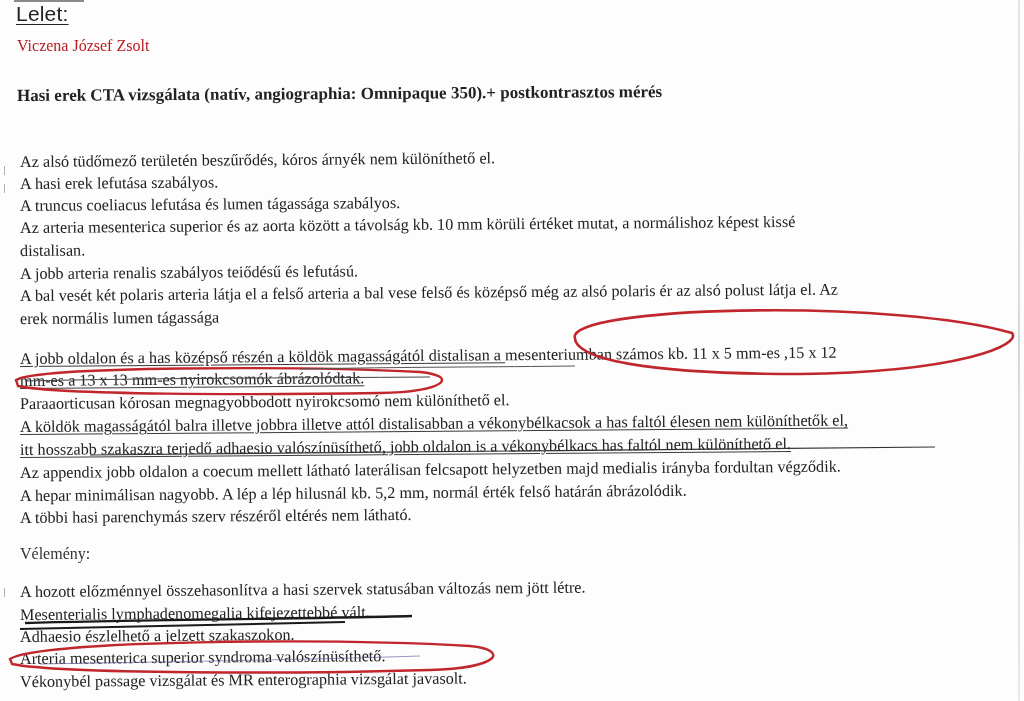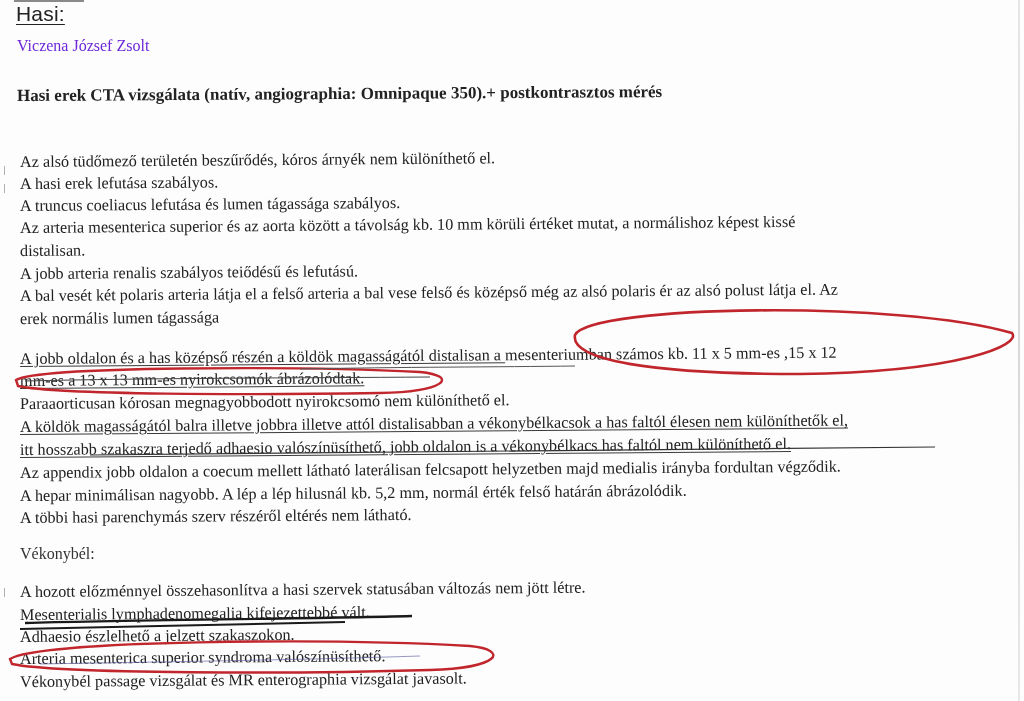--- a/index.html
+++ b/index.html
@@ -41,21 +41,21 @@
       text-decoration: underline;
       text-decoration-thickness: 1px;
       text-underline-offset: 3px;
       color: #222;
       letter-spacing: 0.2px;
     }
     .patient-name {
       position: absolute;
       left: 17px; top: 37px;
       font-size: 16px;
-      color: #6d28d9;
+      color: #b91c1c;
     }
     .exam-title {
       position: absolute;
       left: 17px; top: 86px;
       font-size: 17px;
       font-weight: bold;
       color: #222;
       transform: rotate(-0.35deg);
       transform-origin: left center;
     }
@@ -88,21 +88,21 @@
     }
   </style>
 </head>
 <body>
 
 <div class="page">
 
   <div class="top-mark"></div>
   <div class="right-edge"></div>
 
-  <div class="doc-title">Hasi:</div>
+  <div class="doc-title">Lelet:</div>
   <div class="patient-name">Viczena József Zsolt</div>
   <div class="exam-title">Hasi erek CTA vizsgálata (natív, angiographia: Omnipaque 350).+ postkontrasztos mérés</div>
 
   <div class="margin-tick" style="top:166px"></div>
   <div class="margin-tick" style="top:184px"></div>
   <div class="margin-tick" style="top:588px"></div>
 
   <div class="line" style="top:153px">Az alsó tüdőmező területén beszűrődés, kóros árnyék nem különíthető el.</div>
   <div class="line" style="top:175px">A hasi erek lefutása szabályos.</div>
   <div class="line" style="top:197px">A truncus coeliacus lefutása és lumen tágassága szabályos.</div>
@@ -123,21 +123,21 @@
   <div class="line" style="top:418px">
     <span class="ul">A köldök magasságától balra illetve jobbra illetve attól distalisabban a  vékonybélkacsok a has faltól élesen nem különíthetők el,</span>
   </div>
   <div class="line" style="top:441px">
     <span class="ul">itt hosszabb szakaszra terjedő adhaesio valószínüsíthető, jobb oldalon is a vékonybélkacs has faltól nem különíthető el.</span>
   </div>
   <div class="line" style="top:464px">Az appendix jobb oldalon a coecum mellett látható laterálisan felcsapott helyzetben majd medialis irányba fordultan végződik.</div>
   <div class="line" style="top:487px">A hepar minimálisan nagyobb. A lép  a lép hilusnál kb. 5,2 mm, normál érték felső határán ábrázolódik.</div>
   <div class="line" style="top:509px">A többi hasi parenchymás szerv részéről eltérés nem látható.</div>
 
-  <div class="section-head" style="top:545px">Vékonybél:</div>
+  <div class="section-head" style="top:545px">Vélemény:</div>
   <div class="line" style="top:583px">A hozott előzménnyel összehasonlítva a hasi szervek statusában változás nem jött létre.</div>
   <div class="line" style="top:606px">
     <span>Mesenterialis lymphadenomegalia kifejezettebbé vált.</span>
   </div>
   <div class="line" style="top:628px">Adhaesio észlelhető a jelzett szakaszokon.</div>
   <div class="line" style="top:650px">Arteria mesenterica superior syndroma valószínüsíthető.</div>
   <div class="line" style="top:673px">Vékonybél passage vizsgálat  és MR enterographia vizsgálat javasolt.</div>
 
   <svg class="annot" width="1024" height="701" style="left:0;top:0">
 

